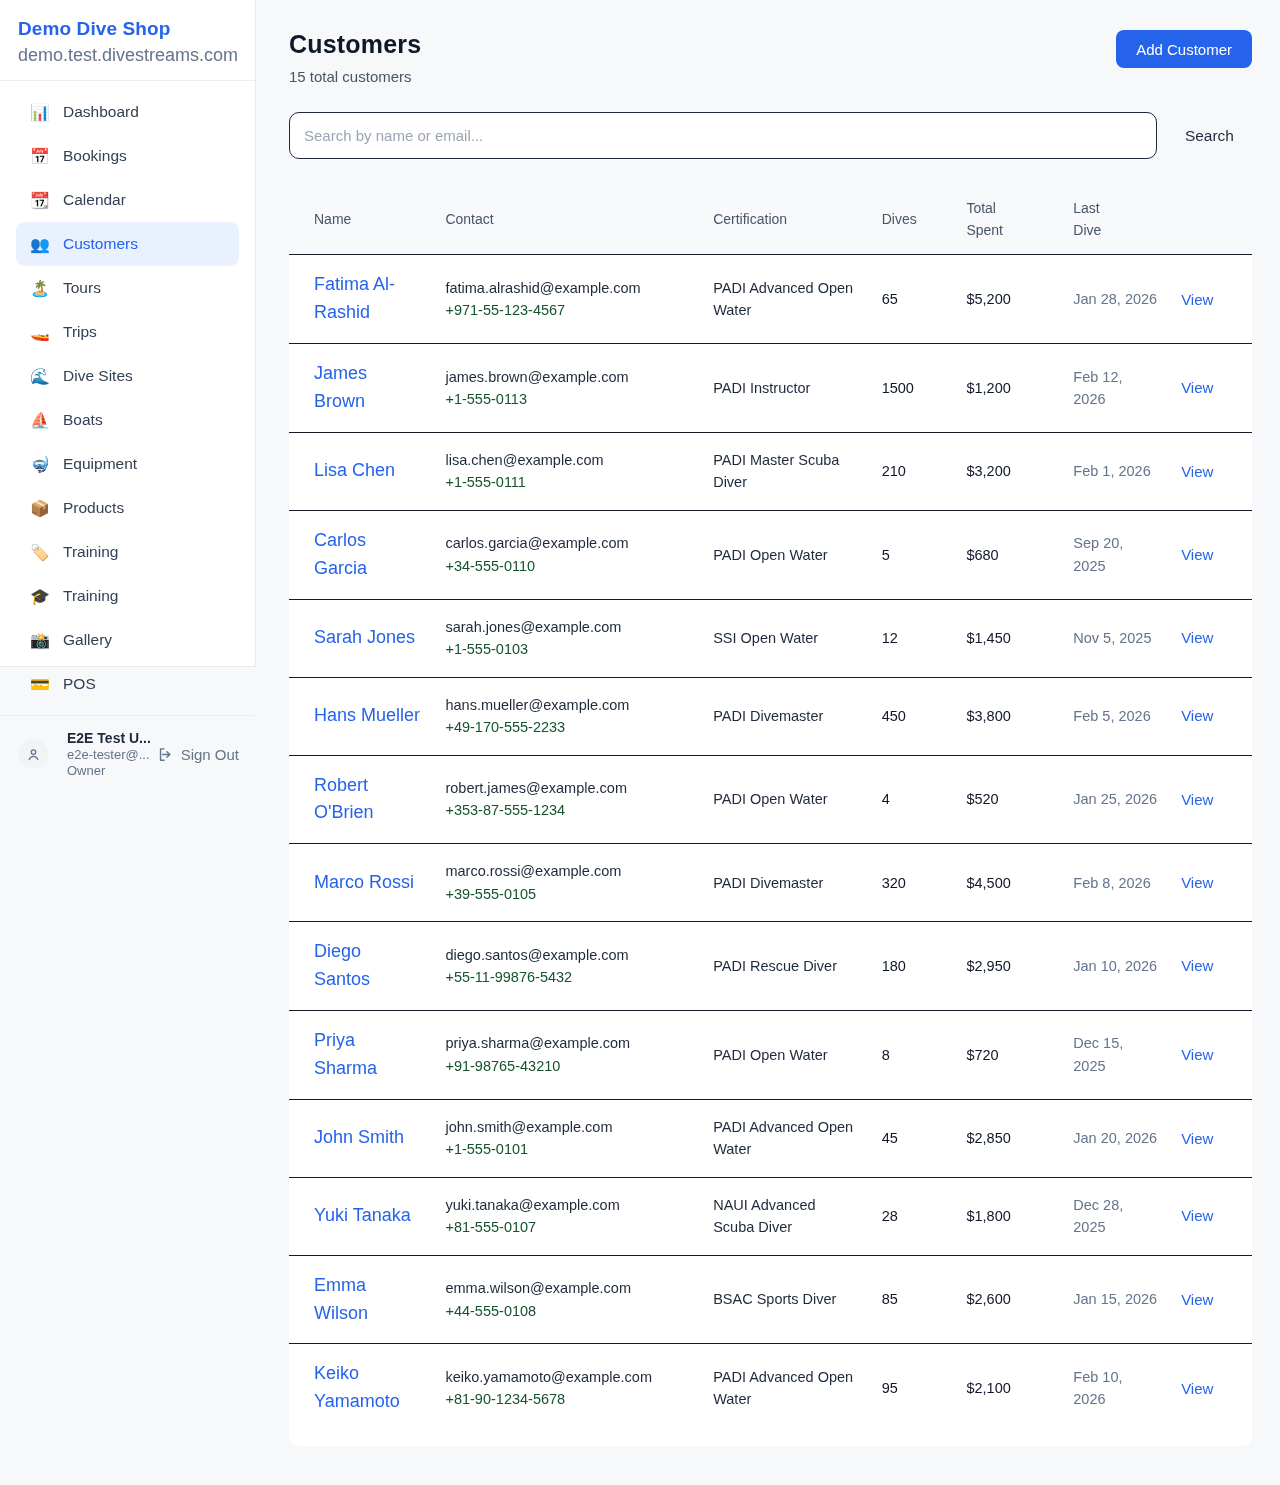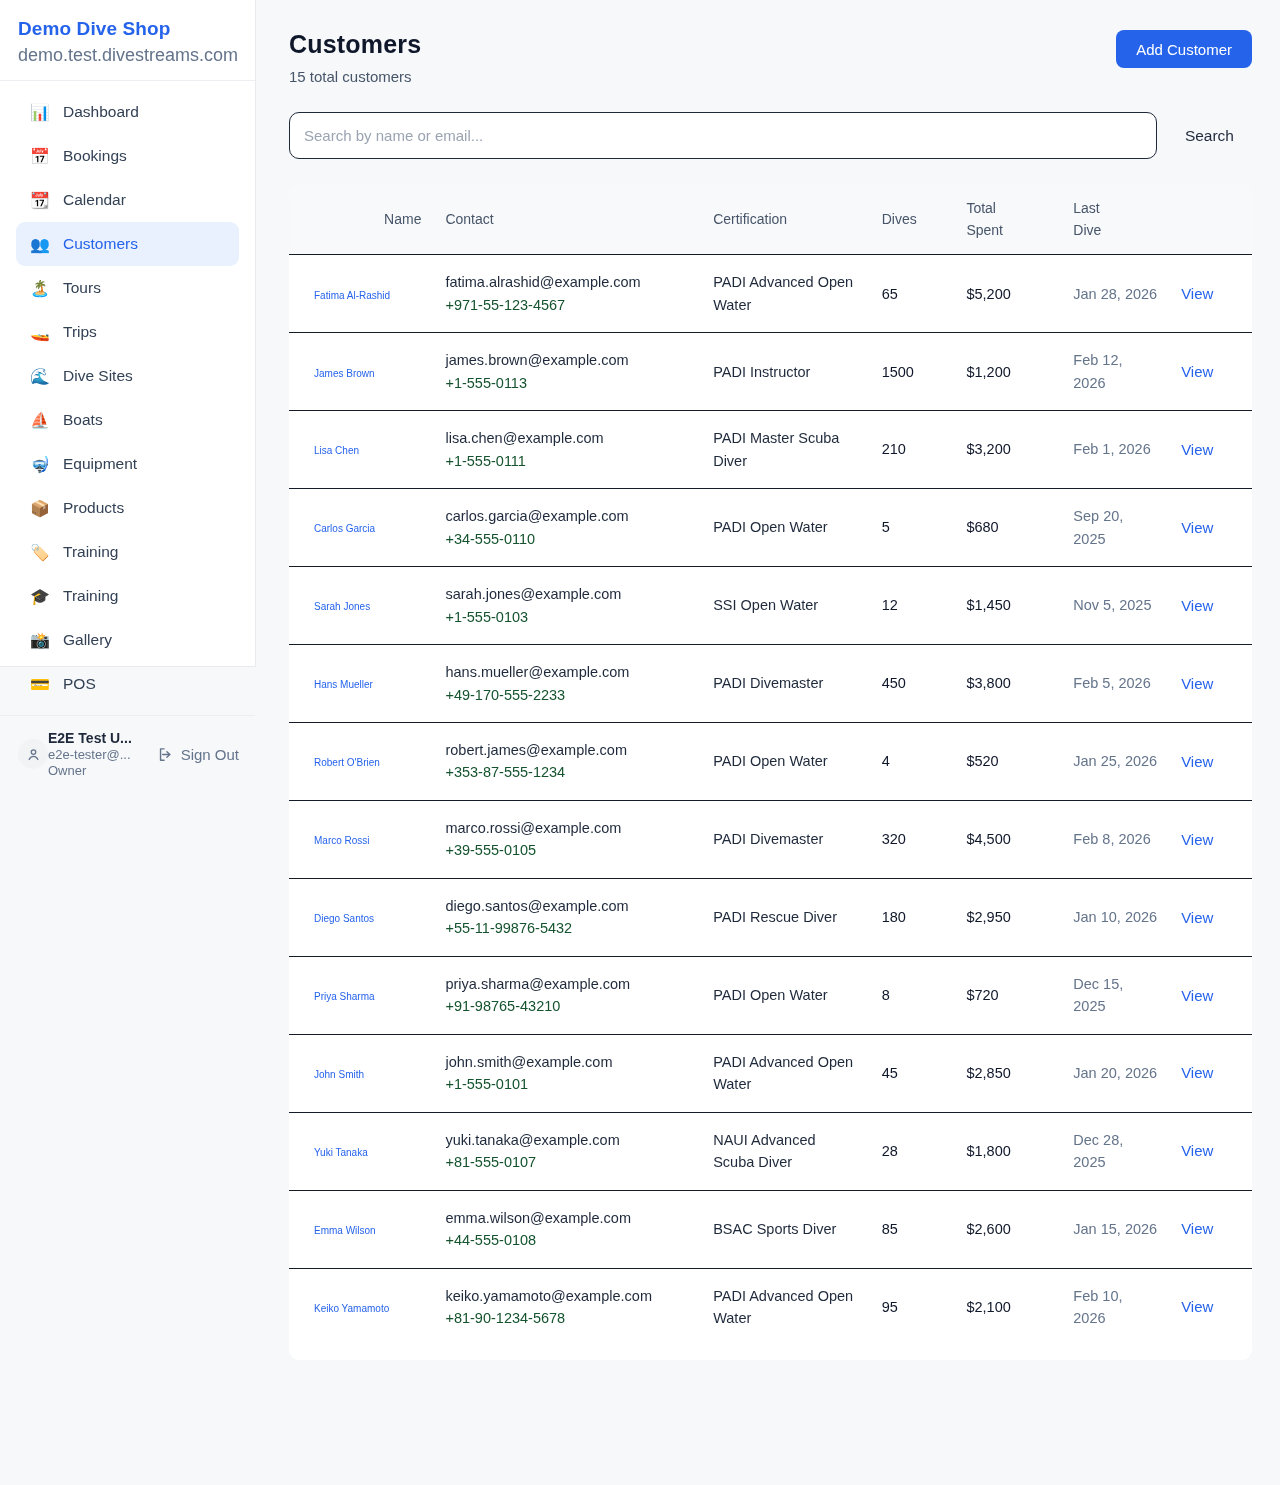--- a/index.html
+++ b/index.html
@@ -60,21 +60,21 @@
   }
   .nav-item.active {
     background: #e8f1fd;
     color: #2563eb;
   }
   .sidebar-footer {
     border-top: 1px solid #eceef1;
     padding: 14px 16px 24px 18px;
     display: flex;
     align-items: center;
-    gap: 0;
+    gap: 19px;
   }
   .avatar {
     width: 30px; height: 30px;
     border-radius: 50%;
     background: #f1f3f5;
     display: flex;
     align-items: center;
     justify-content: center;
     flex: 0 0 auto;
   }
@@ -164,34 +164,34 @@
     background: #f8f9fb;
     text-align: left;
     font-weight: normal;
     color: #475569;
     font-size: 14px;
     padding: 13px 12px;
     border-bottom: 1px solid #141c28;
     vertical-align: middle;
     line-height: 1.55;
   }
-  thead th:first-child { padding-left: 25px; text-align: right; }
+  thead th:first-child { padding-left: 25px; }
   thead th .narrow { display: inline-block; width: min-content; }
   tbody td {
     padding: 16px 12px;
     border-bottom: 1px solid #141c28;
     vertical-align: middle;
     font-size: 14.5px;
     line-height: 1.55;
   }
   tbody tr:last-child td { border-bottom: none; padding-bottom: 30px; }
   tbody td:first-child { padding-left: 25px; }
   .cell-name a {
     color: #2563eb;
-    font-size: 10px;
+    font-size: 18px;
     font-weight: 500;
     text-decoration: none;
     line-height: 1.55;
   }
   .cell-email { color: #1e293b; overflow-wrap: break-word; }
   .cell-phone { color: #14532d; }
   .cell-cert { color: #1e293b; }
   .cell-cert.none { color: #9aa4b2; }
   .cell-dives, .cell-total { color: #0f172a; }
   .cell-last { color: #64748b; }

